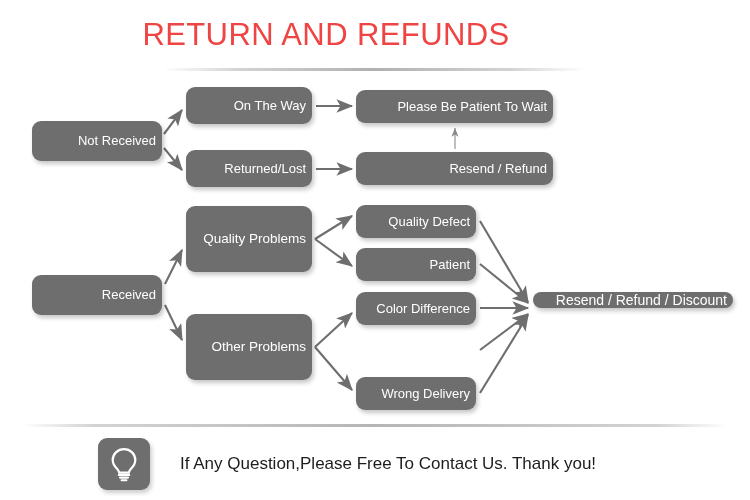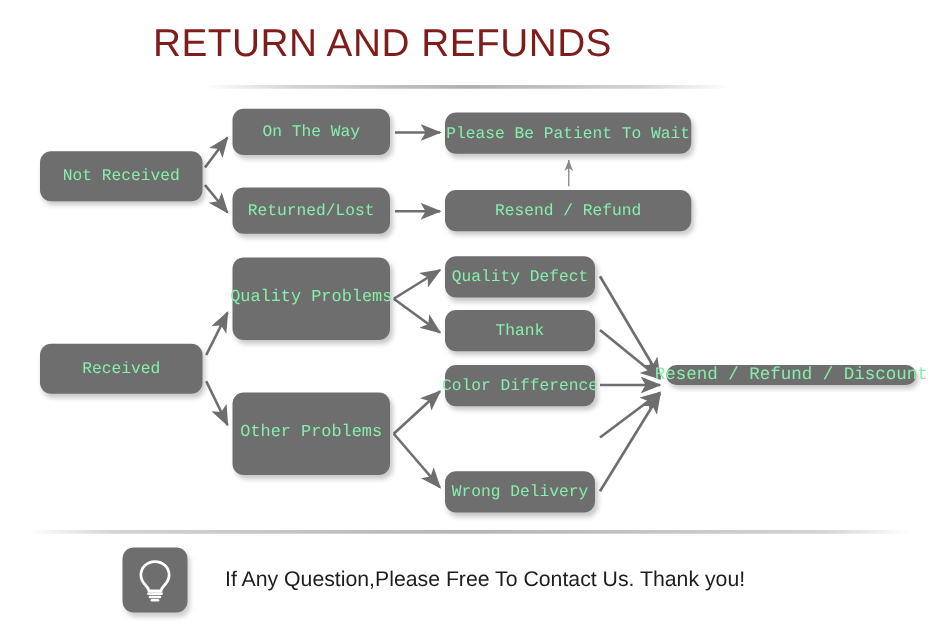--- a/index.html
+++ b/index.html
@@ -21,55 +21,55 @@
   }
   
   #title {
     position: absolute;
     left: 0;
     top: 17px;
     width: 612px;
     text-align: center;
     font-size: 31px;
     letter-spacing: 0.4px;
-    color: #7f1d1d;
+    color: #ef4444;
     font-weight: 400;
     font-family: "Liberation Sans", sans-serif;
+    padding-left: 20px;
   }
   #title-rule {
     position: absolute;
     left: 162px;
     top: 68px;
     width: 424px;
     height: 3px;
     background: linear-gradient(to right,
         rgba(255,255,255,0) 0%,
         rgba(175,175,175,0.55) 18%,
         rgba(150,150,150,0.75) 50%,
         rgba(175,175,175,0.55) 82%,
         rgba(255,255,255,0) 100%);
     border-radius: 2px;
   }
   
   .node {
     position: absolute;
     background: #6e6e6e;
-    color: #86efac;
+    color: #ffffff;
     border-radius: 9px;
     display: flex;
     align-items: center;
-    justify-content: center;
+    justify-content: flex-end;
     text-align: center;
     font-size: 13px;
     line-height: 1.2;
     box-shadow: 2px 3px 4px rgba(0,0,0,0.22);
     box-sizing: border-box;
     padding: 0 6px;
     white-space: nowrap;
-    font-family: Liberation Mono, monospace;
   }
   .node.big { font-size: 13.5px; }
   .node.final { font-size: 14px; }
   
   #arrows {
     position: absolute;
     left: 0;
     top: 0;
     width: 750px;
     height: 500px;
@@ -191,21 +191,21 @@
 
   <div class="node big" style="left:186px; top:314px; width:126px; height:66px;">
     <span>Other Problems</span>
   </div>
 
   <div class="node" style="left:356px; top:205px; width:120px; height:33px;">
     <span>Quality Defect</span>
   </div>
 
   <div class="node" style="left:356px; top:248px; width:120px; height:33px;">
-    <span>Thank</span>
+    <span>Patient</span>
   </div>
 
   <div class="node" style="left:356px; top:292px; width:120px; height:33px;">
     <span>Color Difference</span>
   </div>
 
 
   <div class="node" style="left:356px; top:377px; width:120px; height:33px;">
     <span>Wrong Delivery</span>
   </div>

